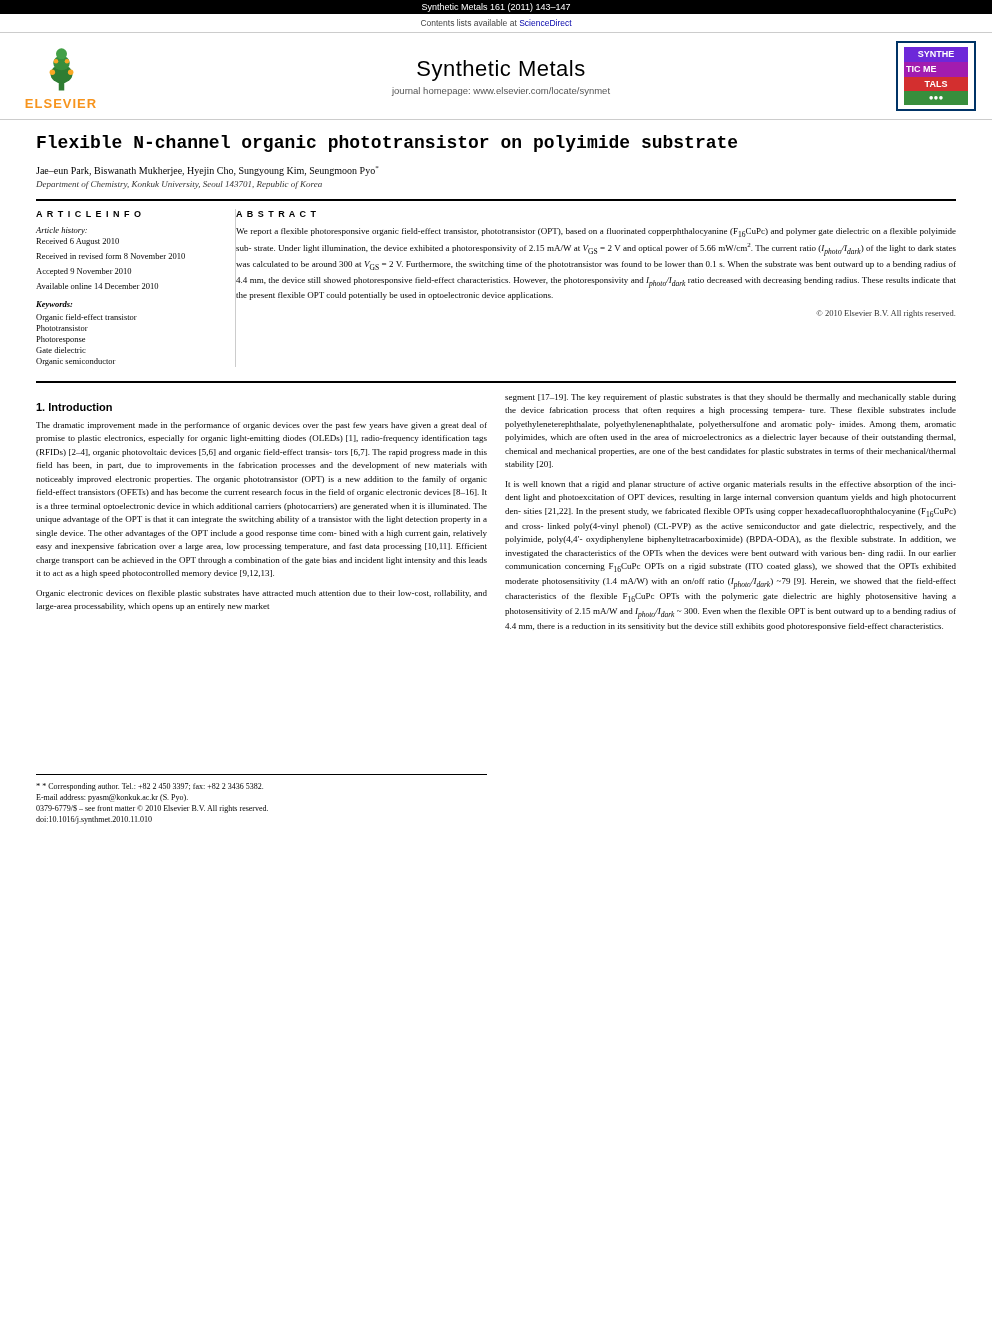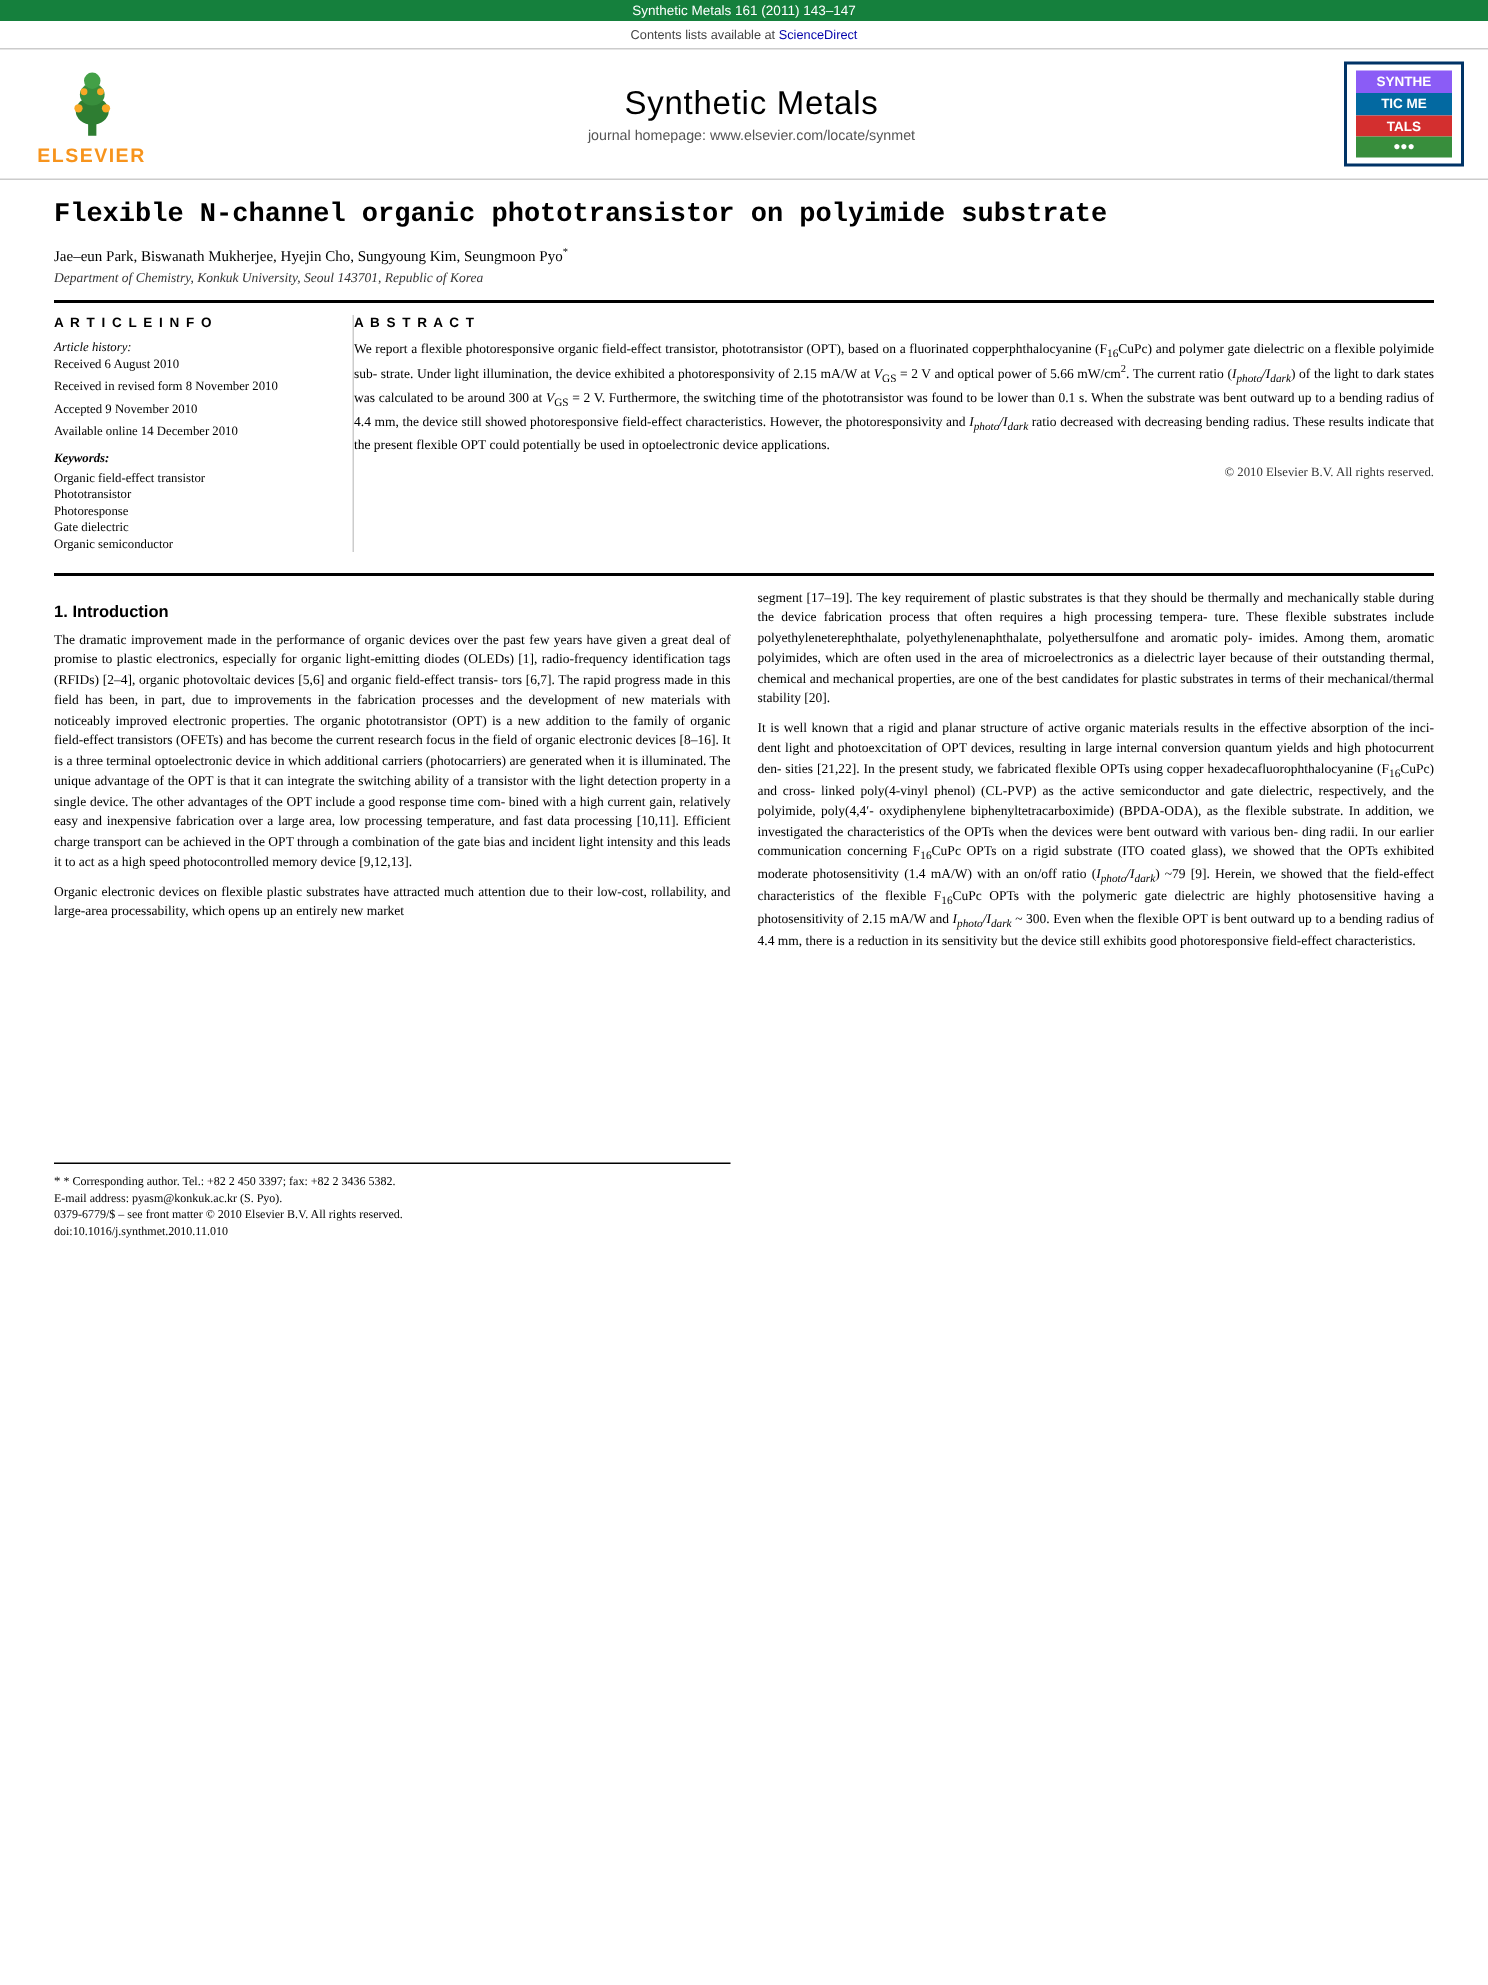--- a/index.html
+++ b/index.html
@@ -7,21 +7,21 @@
       background: #fff;
       font-family: 'Times New Roman', Times, serif;
       font-size: 9.5px;
       color: #000;
       width: 992px;
       min-height: 1323px;
     }
 
     
     .top-bar {
-      background: #15803d;
+      background: #000000;
       color: #fff;
       text-align: center;
       font-size: 9px;
       padding: 2px 0;
       font-family: Arial, sans-serif;
     }
 
     
     .header {
       display: flex;
@@ -260,22 +260,22 @@
     <span class="els-text">ELSEVIER</span>
   </div>
 
   <div class="header-center">
     <div class="journal-title">Synthetic Metals</div>
     <div class="journal-subtitle">journal homepage: www.elsevier.com/locate/synmet</div>
   </div>
 
   <div class="header-logo-right">
     <div class="journal-logo-box">
-      <div style="background:#8b5cf6; color:#fff; padding:2px; font-size:9px; font-weight:bold; text-align:center;">SYNTHE</div>
-      <div style="background:#0369a1; color:#fff; padding:2px; font-size:9px; font-weight:bold; text-align:center;">TIC ME</div>
+      <div style="background:#6d28d9; color:#fff; padding:2px; font-size:9px; font-weight:bold; text-align:center;">SYNTHE</div>
+      <div style="background:#a21caf; color:#fff; padding:2px; font-size:9px; font-weight:bold; text-align:left;">TIC ME</div>
       <div style="background:#d32f2f; color:#fff; padding:2px; font-size:9px; font-weight:bold; text-align:center;">TALS</div>
       <div style="background:#388e3c; color:#fff; padding:2px; font-size:8px; text-align:center;">●●●</div>
     </div>
   </div>
 </div>
 
 <div class="article-container">
 
   <div class="article-title">Flexible N-channel organic phototransistor on polyimide substrate</div>
 

